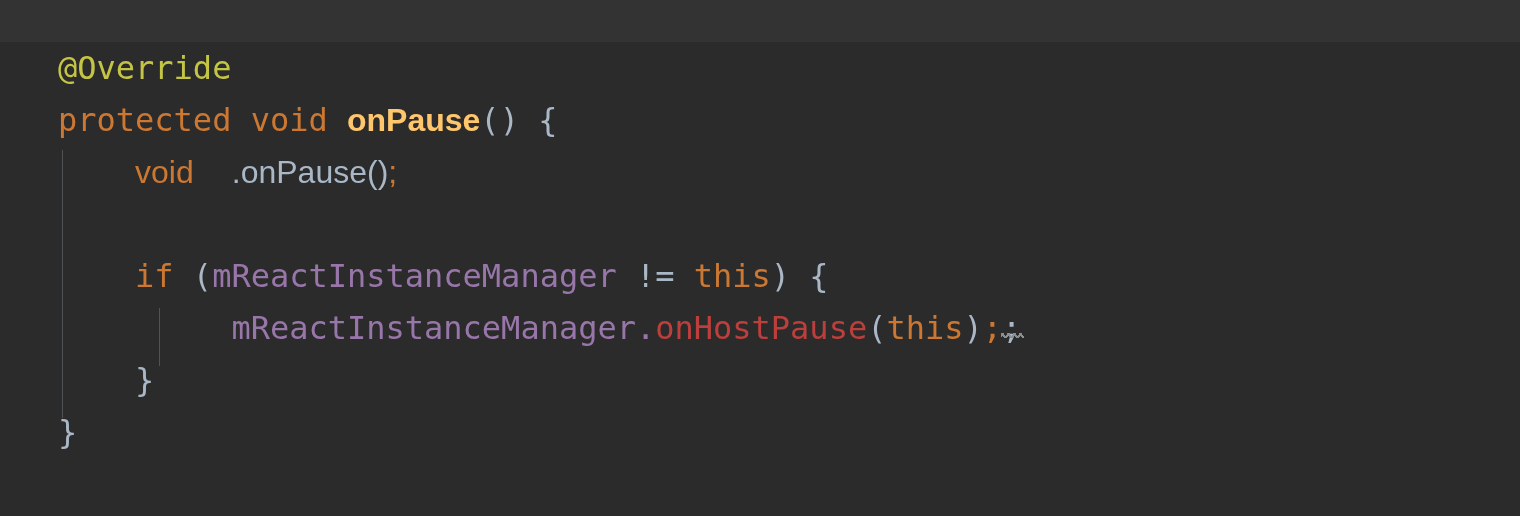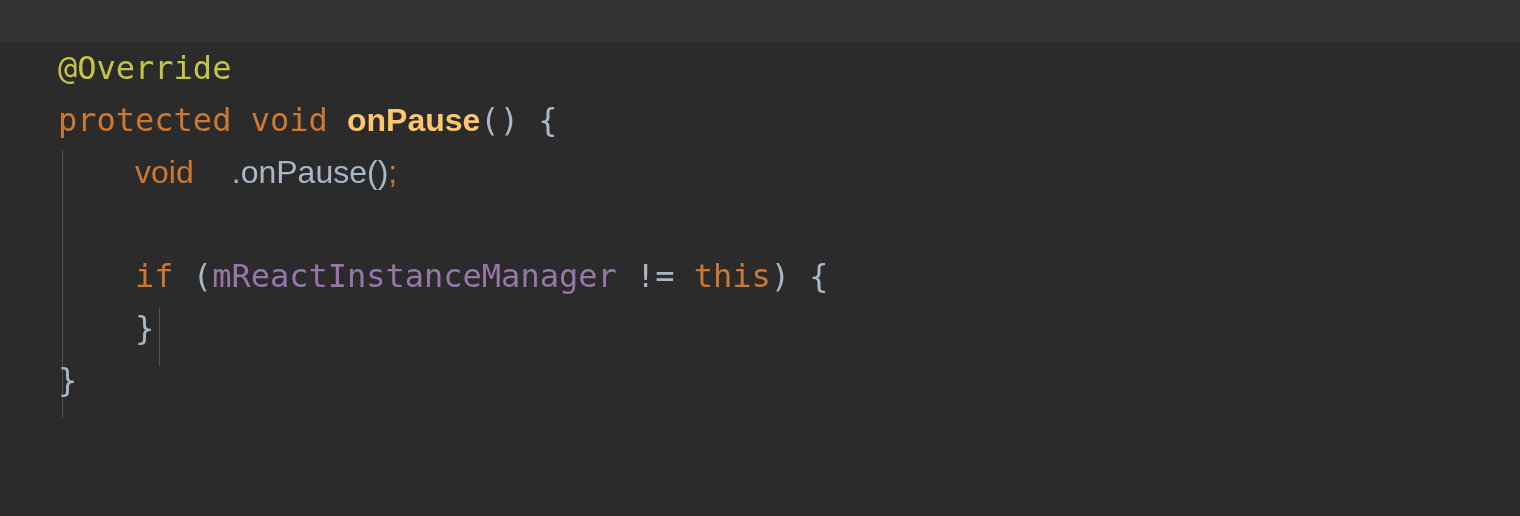--- a/index.html
+++ b/index.html
@@ -113,20 +113,21 @@
       <div class="code-line"><span class="tok-annotation">@Override</span></div>
 
       <div class="code-line"><span class="tok-keyword">protected</span><span> </span><span class="tok-keyword">void</span><span> </span><span class="tok-method-def">onPause</span><span class="tok-punct">() {</span></div>
 
       <div class="code-line"><span>    </span><span class="tok-prop-kw">void</span><span class="tok-prop">.onPause()</span><span class="tok-prop-punct">;</span></div>
 
       <div class="code-line"></div>
 
       <div class="code-line"><span>    </span><span class="tok-keyword">if</span><span class="tok-punct"> (</span><span class="tok-field">mReactInstanceManager</span><span class="tok-punct"> != </span><span class="tok-keyword">this</span><span class="tok-punct">) {</span></div>
 
+      <div class="code-line"><span>         </span><span class="tok-field">mReactInstanceManager</span><span class="tok-field">.</span><span class="tok-call-err">onHostPause</span><span class="tok-punct">(</span><span class="tok-keyword">this</span><span class="tok-punct">)</span><span class="tok-keyword">;</span><span class="err-squiggle">;</span></div>
 
       <div class="code-line"><span>    </span><span class="tok-punct">}</span></div>
 
       <div class="code-line"><span class="tok-punct">}</span></div>
 
     </div>
   </div>
 </div>
 
 </body></html>

